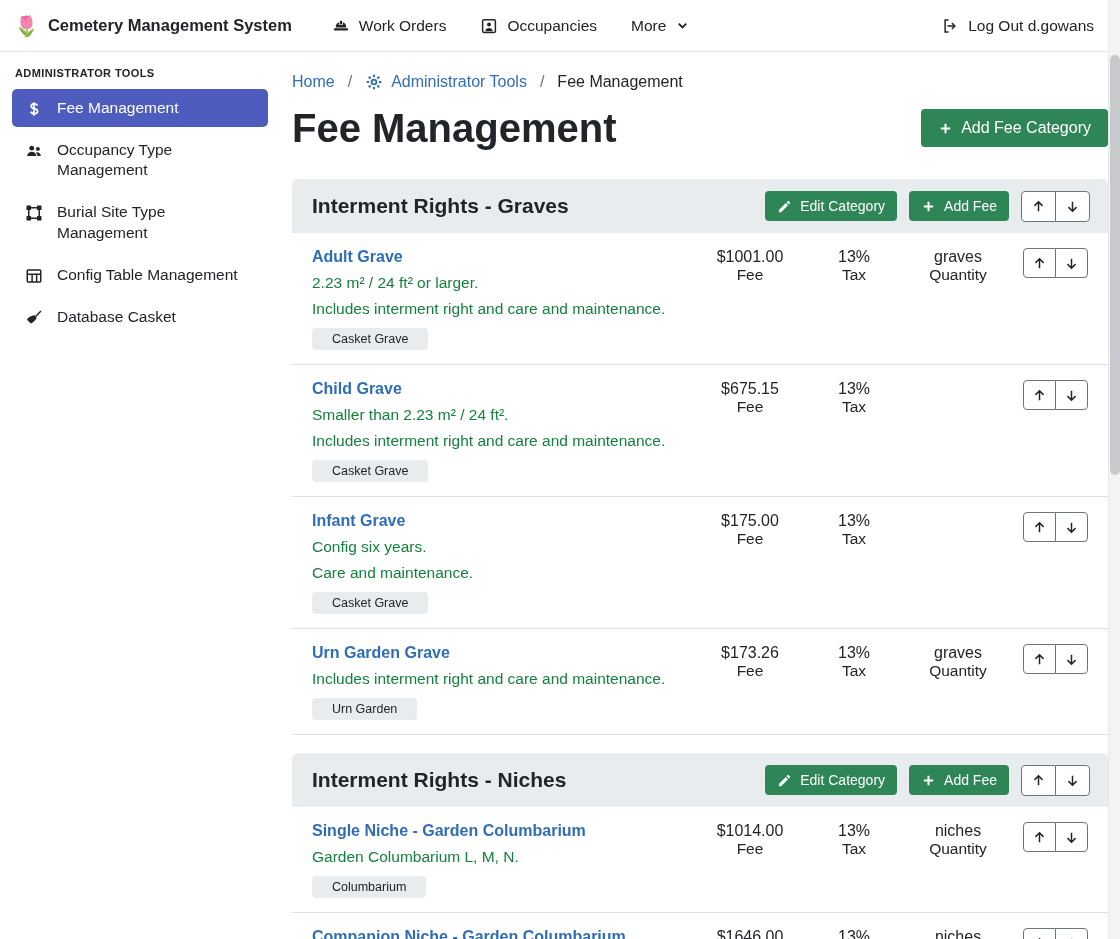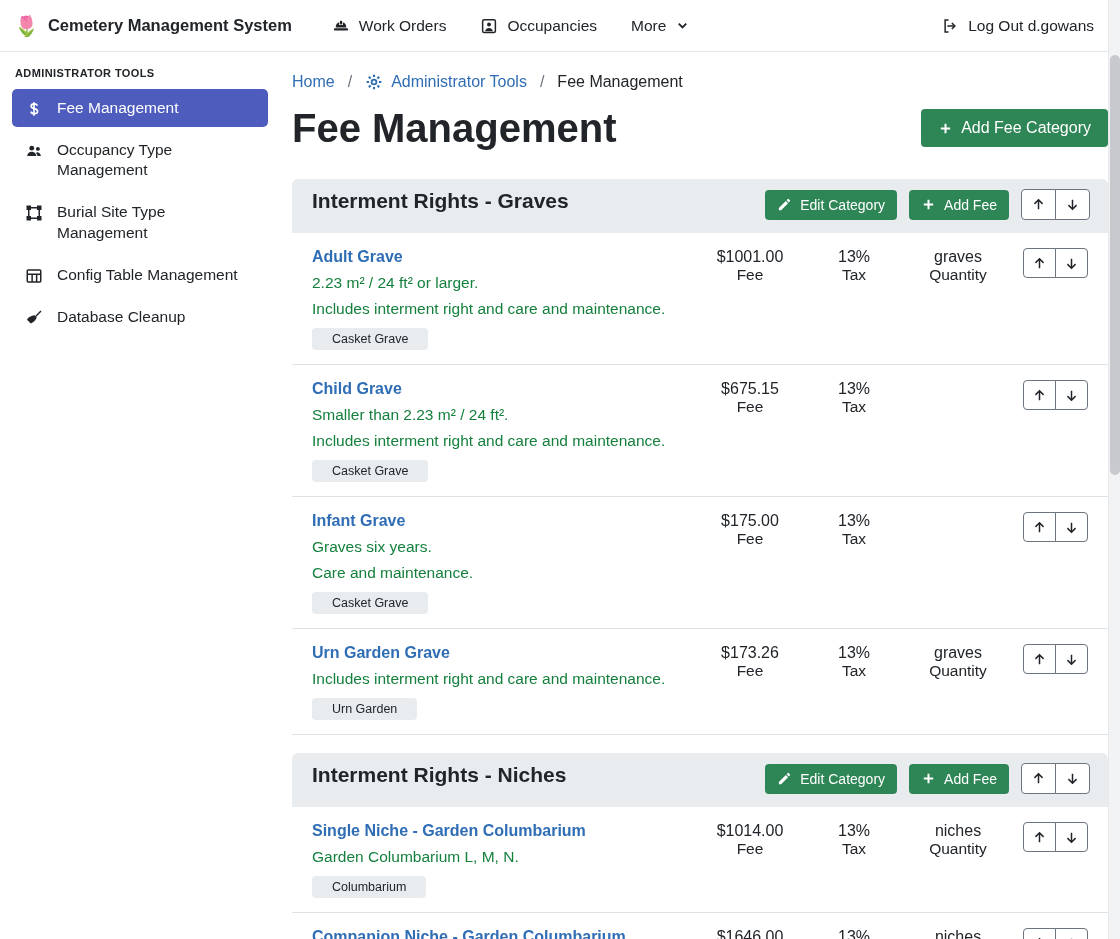--- a/index.html
+++ b/index.html
@@ -64,21 +64,21 @@
   }
   .btn-green{background:var(--green);color:#fff;}
   .btn-lg{font-size:16px;padding:10px 17px;}
   .btn-sm{font-size:14px;padding:7px 12px;}
 
   
   .panel{margin-top:18px;}
   .panels .panel:first-child{margin-top:26px;}
   .panel-header{
     background:var(--gray-bg);border-radius:6px 6px 0 0;
-    display:flex;align-items:flex-start;min-height:54px;padding:10px 18px 10px 20px;
+    display:flex;align-items:center;min-height:54px;padding:10px 18px 10px 20px;
   }
   .panel-title{margin:0;font-size:21px;font-weight:600;flex:1;}
   .panel-actions{display:flex;align-items:center;gap:12px;}
 
   .arrow-group{display:flex;}
   .btn-arrow{
     width:35px;height:31px;background:#fff;border:1px solid #6c757d;color:#212529;
     display:flex;align-items:center;justify-content:center;cursor:pointer;padding:0;
   }
   .btn-arrow.first{border-radius:4px 0 0 4px;}
@@ -207,21 +207,21 @@
       <span>Config Table Management</span>
     </div>
 
     <div class="side-item">
       <span class="sicon">
         <svg class="icon" viewBox="0 0 24 24" fill="currentColor">
             <path d="M20.6 2l1.4 1.4-6.5 6.5-1.4-1.4z"></path>
             <path d="M13.2 8.3l2.5 2.5c-.9 3.6-3.5 6.6-8 8.5L2.7 14.3c2-4.4 6.9-5.6 10.5-6z"></path>
           </svg>
       </span>
-      <span>Database Cleanup</span>
+      <span>Database Casket</span>
     </div>
   </aside>
 
   <main class="content">
 
     <div class="breadcrumb">
       <a class="crumb-link">Home</a>
       <span class="crumb-sep">/</span>
       <a class="crumb-link">
         <span class="icon">
@@ -358,21 +358,21 @@
                       <path d="M12 4.5v15M5.5 13l6.5 6.5L18.5 13"></path>
                     </svg>
         </span>
       </button>
     </div>
   </div>
 
   <div class="fee-row">
     <div class="fee-main">
       <a class="fee-name">Infant Grave</a>
-      <div class="fee-desc">Graves six years.</div>
+      <div class="fee-desc">Config six years.</div>
       <div class="fee-desc">Care and maintenance.</div>
       <div><span class="badge">Casket Grave</span></div>
     </div>
     <div class="fee-col">
       <div class="col-value">$175.00</div>
       <div class="col-label">Fee</div>
     </div>
     <div class="fee-col">
       <div class="col-value">13%</div>
       <div class="col-label">Tax</div>

